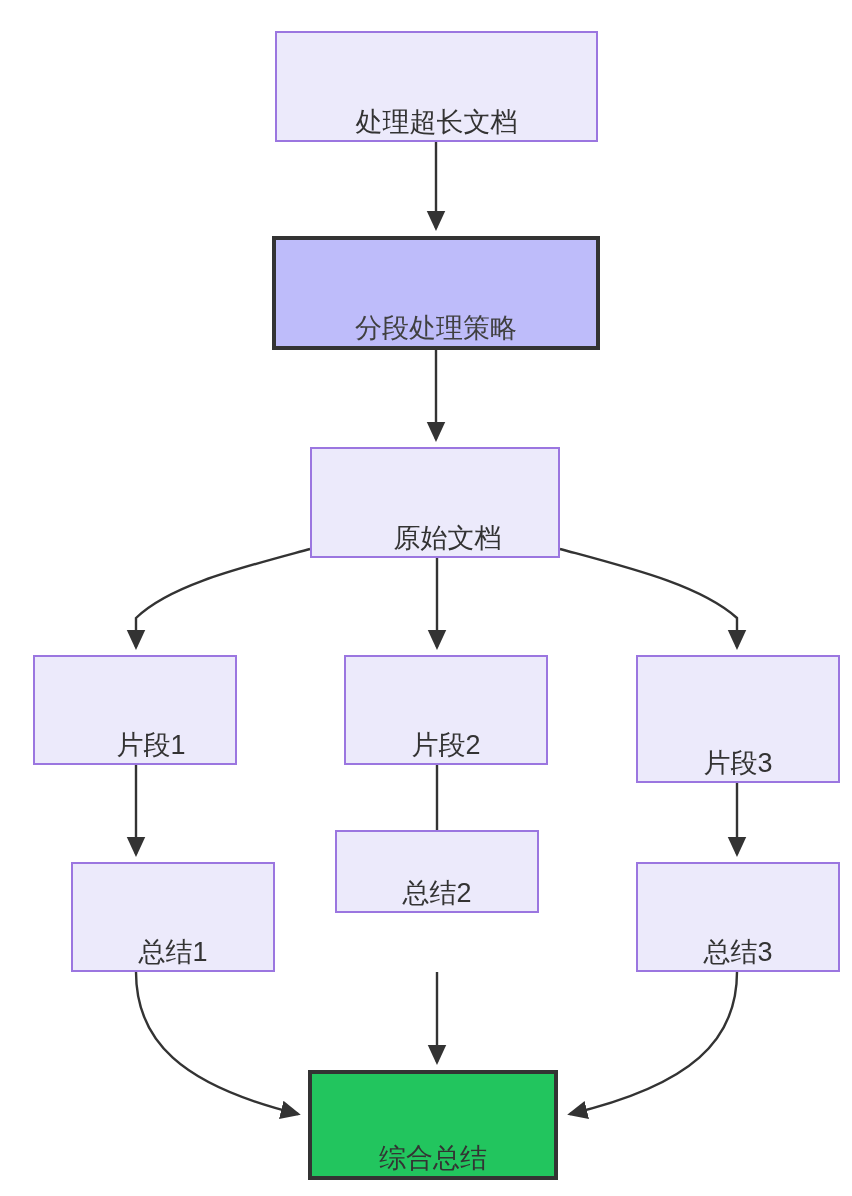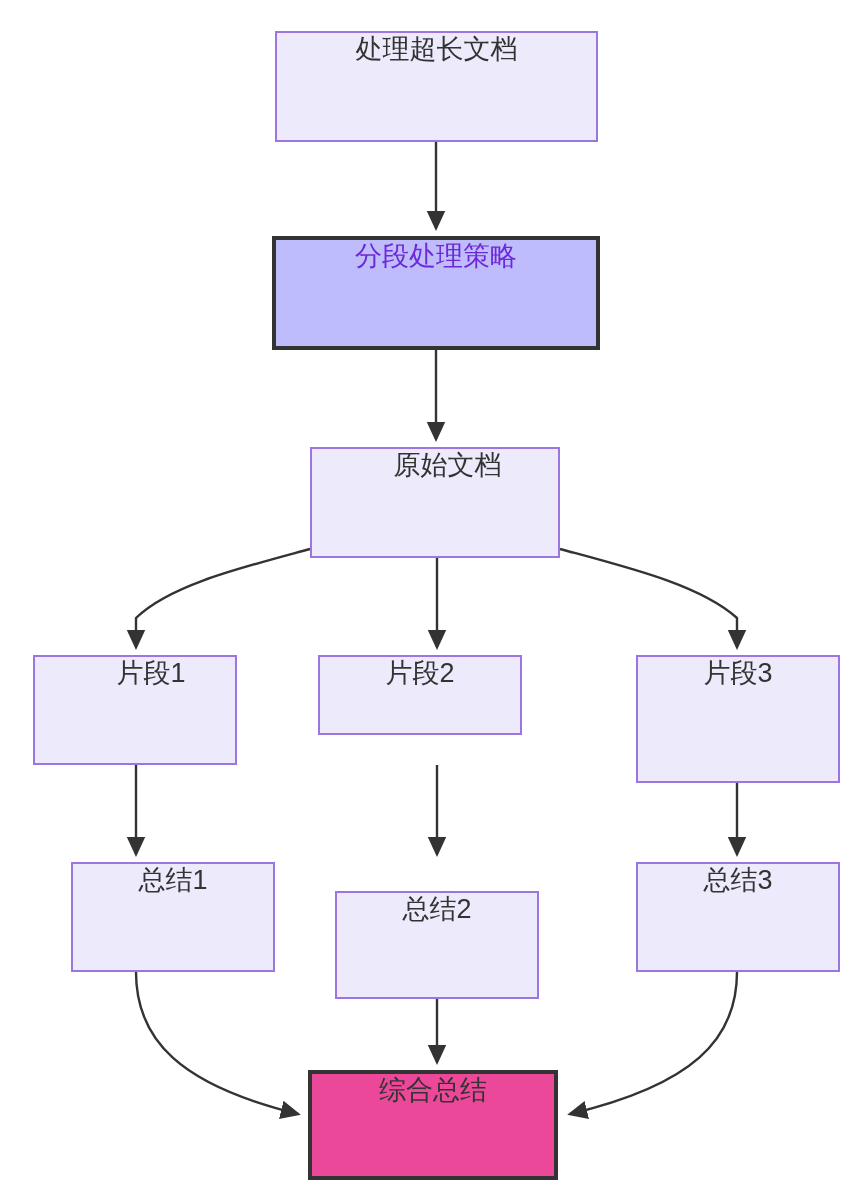--- a/index.html
+++ b/index.html
@@ -20,40 +20,40 @@
     left: 0;
     top: 0;
     width: 852px;
     height: 1196px;
     pointer-events: none;
   }
   .node {
     position: absolute;
     box-sizing: border-box;
     display: flex;
-    align-items: flex-start;
+    align-items: flex-end;
     justify-content: center;
     text-align: center;
     line-height: 1.25;
     white-space: nowrap;
   }
   .node-default {
     background: #ECEAFB;
     border: 2px solid #9B76E0;
     color: #333333;
     font-size: 27px;
   }
   .node-highlight {
     background: #BEBCFA;
     border: 4px solid #333333;
-    color: #6d28d9;
+    color: #404040;
     font-size: 27px;
   }
   .node-terminal {
-    background: #ec4899;
+    background: #22c55e;
     border: 4px solid #333333;
     color: #333333;
     font-size: 27px;
   }
   .node-label {
     display: block;
     pointer-events: none;
   }
 </style>
 </head>
@@ -88,30 +88,30 @@
       </div>
       <div class="node node-highlight" style="left: 272px; top: 236px; width: 328px; height: 114px;">
         <span class="node-label">分段处理策略</span>
       </div>
       <div class="node node-default" style="left: 310px; top: 447px; width: 250px; height: 111px; padding-left: 25px;">
         <span class="node-label">原始文档</span>
       </div>
       <div class="node node-default" style="left: 33px; top: 655px; width: 204px; height: 110px; padding-left: 32px;">
         <span class="node-label">片段1</span>
       </div>
-      <div class="node node-default" style="left: 318px; top: 655px; width: 204px; height: 80px;">
+      <div class="node node-default" style="left: 344px; top: 655px; width: 204px; height: 110px;">
         <span class="node-label">片段2</span>
       </div>
       <div class="node node-default" style="left: 636px; top: 655px; width: 204px; height: 128px;">
         <span class="node-label">片段3</span>
       </div>
       <div class="node node-default" style="left: 33px; top: 862px; width: 204px; height: 110px; margin-left: 38px;">
         <span class="node-label">总结1</span>
       </div>
-      <div class="node node-default" style="left: 335px; top: 891px; width: 204px; height: 108px;">
+      <div class="node node-default" style="left: 335px; top: 830px; width: 204px; height: 83px;">
         <span class="node-label">总结2</span>
       </div>
       <div class="node node-default" style="left: 636px; top: 862px; width: 204px; height: 110px;">
         <span class="node-label">总结3</span>
       </div>
       <div class="node node-terminal" style="left: 308px; top: 1070px; width: 250px; height: 110px;">
         <span class="node-label">综合总结</span>
       </div>
     </div>
 

